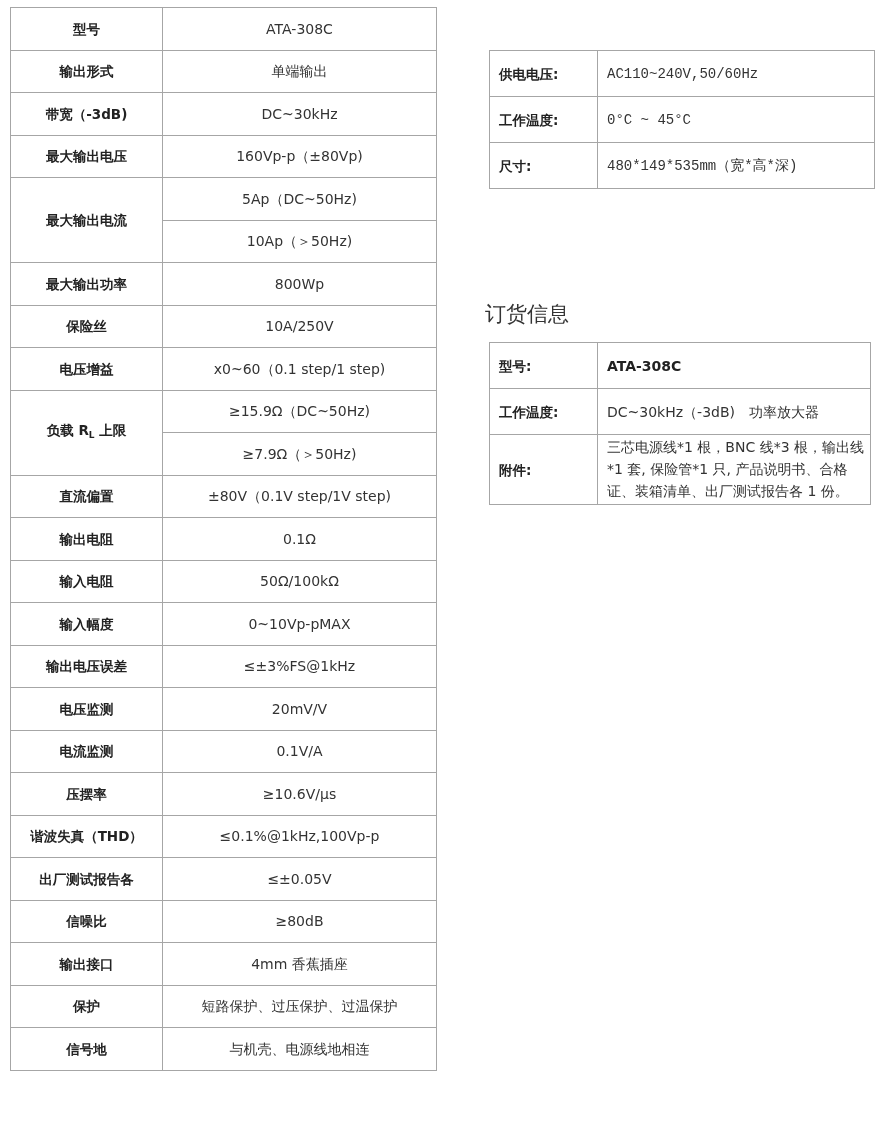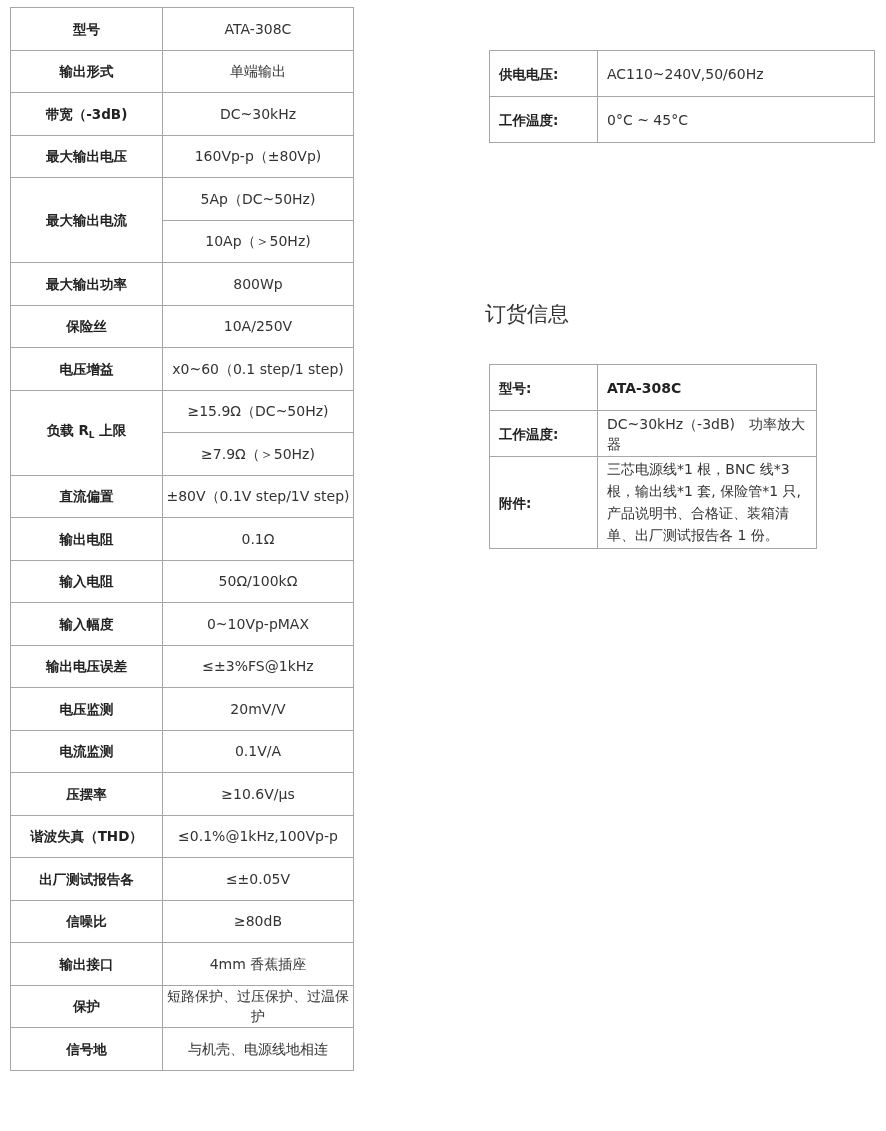--- a/index.html
+++ b/index.html
@@ -5,39 +5,39 @@
   html, body { margin: 0; padding: 0; background: #ffffff; }
   body {
     width: 886px; height: 1131px; position: relative; overflow: hidden;
     font-family: "DejaVu Sans", "Liberation Sans", sans-serif;
     color: #333333;
   }
   table { border-collapse: collapse; position: absolute; table-layout: fixed; }
   td { border: 1px solid #a6a6a6; padding: 0; font-size: 14px; line-height: 20px; }
 
   
-  #spec-table { left: 10px; top: 7px; width: 344px; }
+  #spec-table { left: 10px; top: 7px; width: 427px; }
   #spec-table td { height: 41.5px; text-align: center; vertical-align: middle; }
   #spec-table td.label { width: 151px; font-weight: bold; color: #222; font-size: 13.5px; }
   #spec-table td.value { font-size: 14px; color: #333; }
   #spec-table sub { font-size: 9px; vertical-align: -3px; }
 
   
   #env-table { left: 489px; top: 5px; width: 386px; margin-top: 45px; }
   #env-table td { height: 45px; vertical-align: middle; }
   #env-table td.label { width: 98px; padding-left: 9px; font-weight: bold; color: #222; font-size: 13.5px; }
-  #env-table td.value { padding-left: 9px; }
+  #env-table td.value { padding-left: 9px; font-family: Liberation Mono, monospace; }
 
   #order-heading {
     position: absolute; left: 485px; top: 298px; margin: 0;
     font-size: 21px; font-weight: normal; color: #333; line-height: 32px;
   }
 
   
-  #order-table { left: 489px; top: 342px; width: 328px; margin-top: 22px; }
+  #order-table { left: 489px; top: 342px; width: 382px; }
   #order-table td { vertical-align: middle; }
   #order-table td.label { width: 98px; padding-left: 9px; font-weight: bold; color: #222; font-size: 13.5px; }
   #order-table td.value { padding-left: 9px; padding-right: 2px; }
   #order-table tr.r1 td, #order-table tr.r2 td { height: 45px; }
   #order-table tr.r3 td.value { line-height: 22px; padding-top: 1px; padding-bottom: 2px; }
   #order-table .bold { font-weight: bold; color: #222; }
 </style>
 </head>
 <body>
 
@@ -147,20 +147,24 @@
 <table id="env-table">
   <tbody>
     <tr>
       <td class="label">供电电压:</td>
       <td class="value">AC110~240V,50/60Hz</td>
     </tr>
     <tr>
       <td class="label">工作温度:</td>
       <td class="value">0°C ~ 45°C</td>
     </tr>
+    <tr>
+      <td class="label">尺寸:</td>
+      <td class="value">480*149*535mm（宽*高*深)</td>
+    </tr>
   </tbody>
 </table>
 
 <h2 id="order-heading">订货信息</h2>
 
 <table id="order-table">
   <tbody>
     <tr class="r1">
       <td class="label">型号:</td>
       <td class="value bold">ATA-308C</td>

